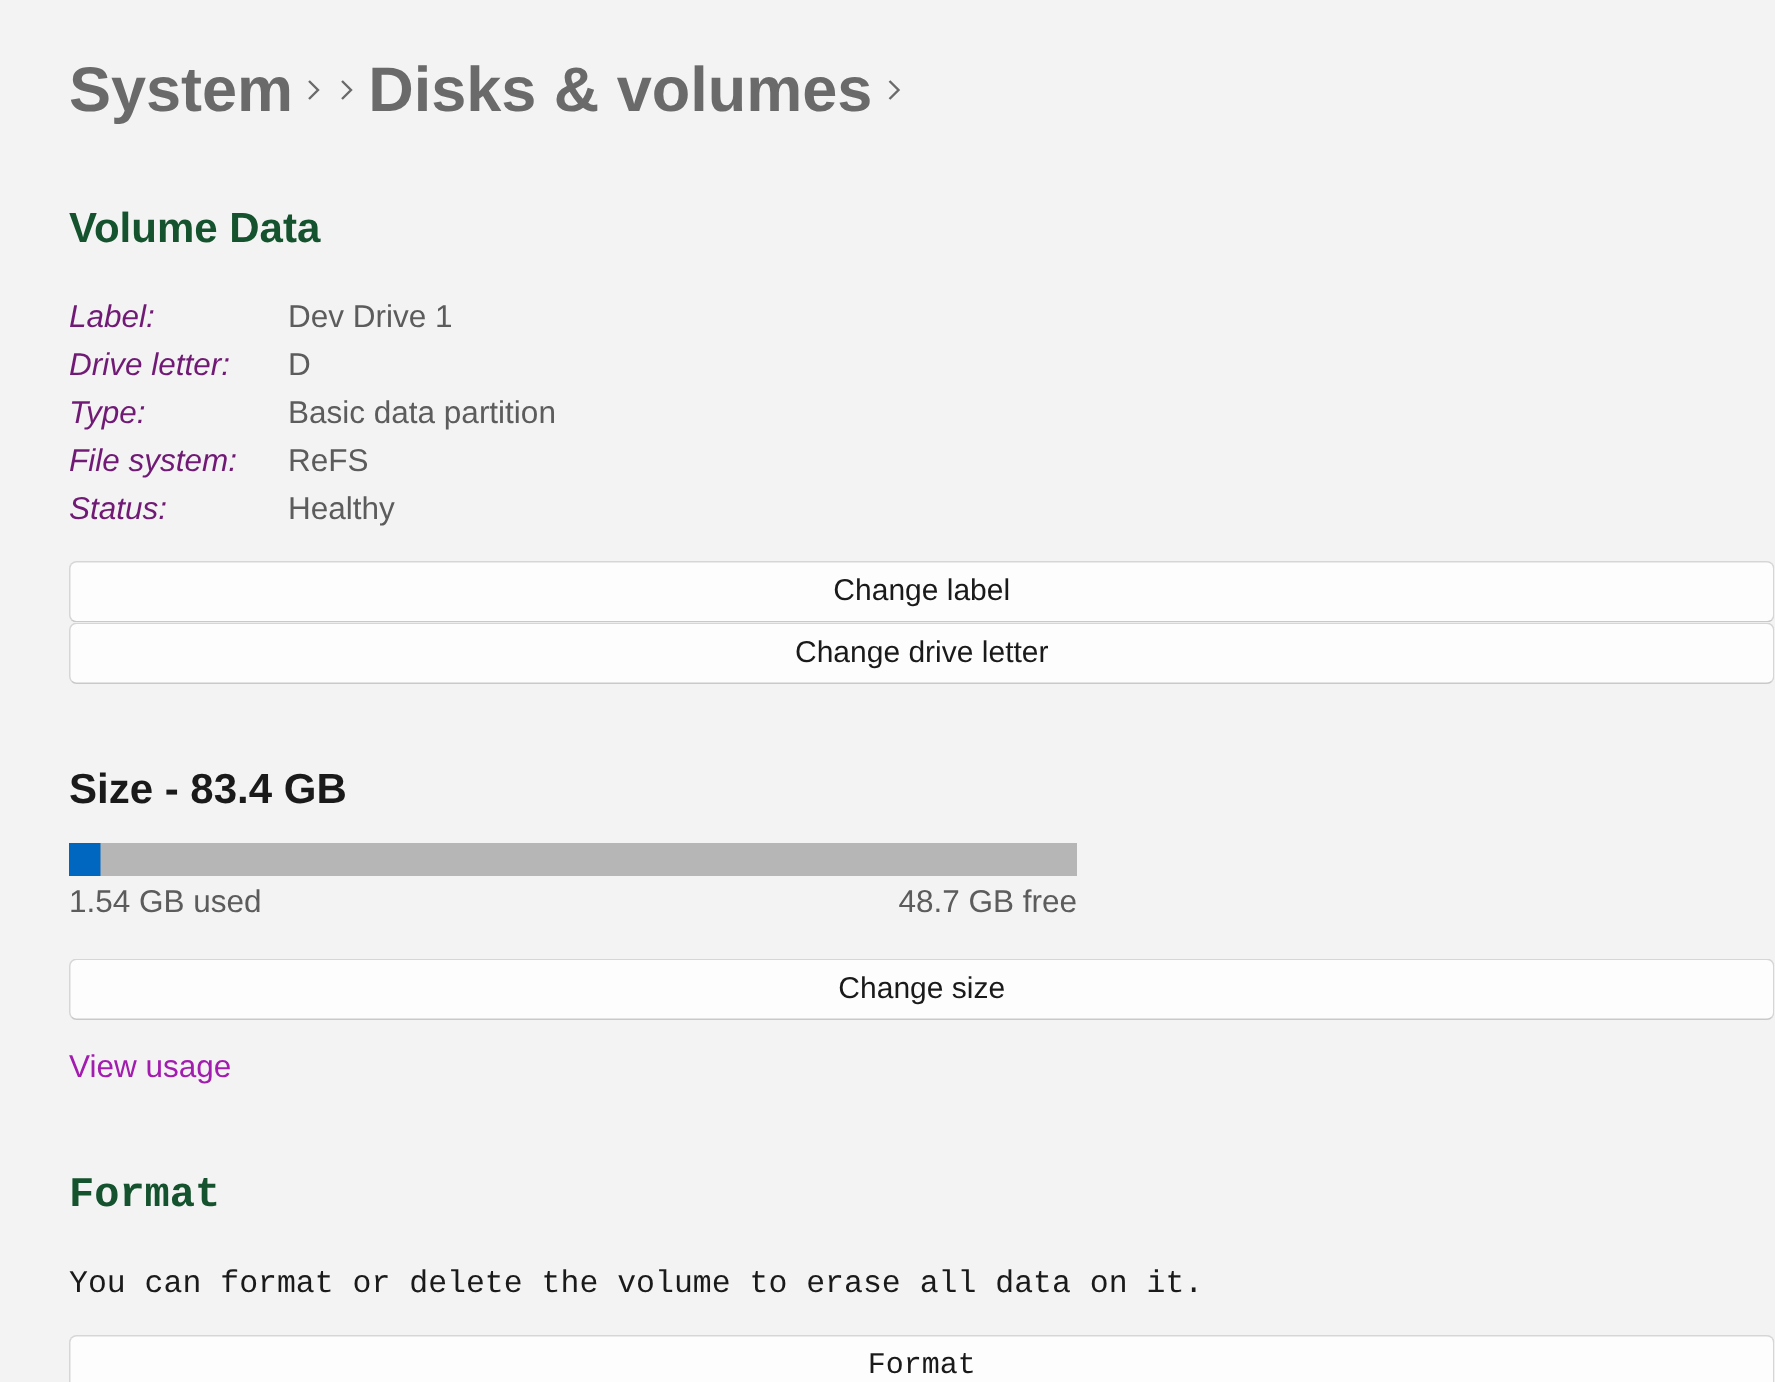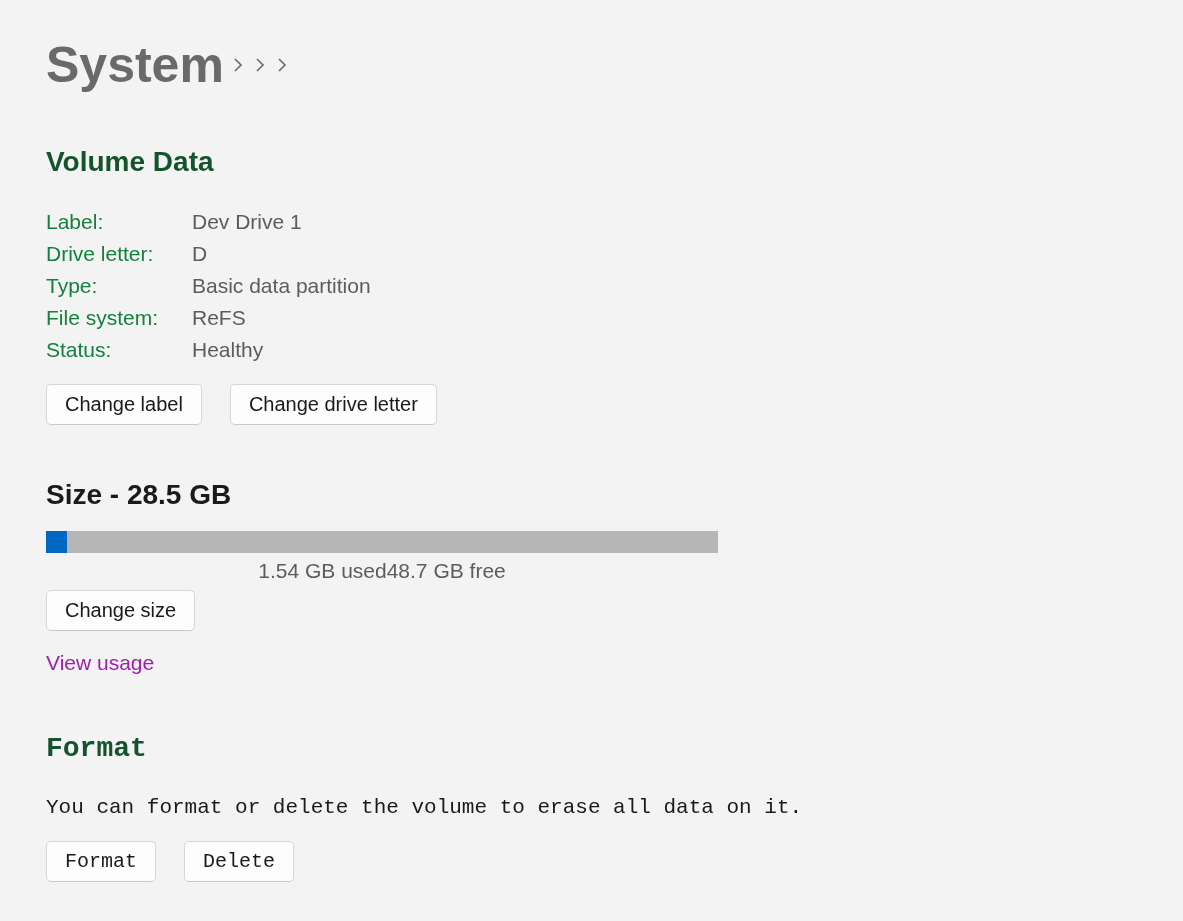--- a/index.html
+++ b/index.html
@@ -12,21 +12,21 @@
       background-color: #f3f3f3;
       color: #1a1a1a;
       padding: 36px 0 40px 46px;
       width: 1183px;
     }
     .breadcrumb {
       display: flex;
       align-items: center;
       flex-wrap: wrap;
       gap: 6px;
-      font-size: 50px;
+      font-size: 42px;
       font-weight: 600;
       margin-bottom: 52px;
     }
     .breadcrumb-link {
       color: #6a6a6a;
       cursor: pointer;
     }
     .breadcrumb-current {
       color: #1a1a1a;
     }
@@ -46,28 +46,30 @@
       margin-bottom: 32px;
     }
     .data-grid {
       display: grid;
       grid-template-columns: 146px auto;
       row-gap: 8px;
       font-size: 21px;
       margin-bottom: 22px;
     }
     .data-label {
-      color: #15803d;
+      color: #701a75;
+      font-style: italic;
     }
     .data-value {
       color: #5c5c5c;
     }
     .button-row {
       display: flex;
-      gap: 28px;
+      gap: 0;
+      flex-direction: column;
     }
     button.win-btn {
       background: #fdfdfd;
       border: 1px solid #d6d6d6;
       border-bottom-color: #c9c9c9;
       border-radius: 5px;
       padding: 8px 18px;
       font-size: 20px;
       font-family: inherit;
       color: #1a1a1a;
@@ -90,25 +92,25 @@
     }
     .progress-fill {
       position: absolute;
       left: 0;
       top: 0;
       height: 100%;
       background: #0067c0;
     }
     .usage-row {
       display: flex;
-      justify-content: center;
+      justify-content: space-between;
       width: 672px;
       font-size: 21px;
       color: #5c5c5c;
-      margin-bottom: 7px;
+      margin-bottom: 25px;
     }
     .link {
       color: #a21caf;
       font-size: 21px;
       cursor: pointer;
       display: inline-block;
       margin-top: 20px;
     }
     .format-section {
       margin-top: 58px;
@@ -128,20 +130,21 @@
   <span class="chevron">
     <svg viewBox="0 0 16 16" fill="none" stroke="currentColor" stroke-width="1.6">
         <path d="M5 2 L11 8 L5 14"></path>
       </svg>
   </span>
   <span class="chevron">
     <svg viewBox="0 0 16 16" fill="none" stroke="currentColor" stroke-width="1.6">
         <path d="M5 2 L11 8 L5 14"></path>
       </svg>
   </span>
+  <span class="breadcrumb-link">Disks &amp; volumes</span>
   <span class="chevron">
     <svg viewBox="0 0 16 16" fill="none" stroke="currentColor" stroke-width="1.6">
         <path d="M5 2 L11 8 L5 14"></path>
       </svg>
   </span>
 </div>
 
 <h2 class="section-title">Volume Data</h2>
 
 <div class="data-grid">
@@ -160,21 +163,21 @@
   <div class="data-label">Status:</div>
   <div class="data-value">Healthy</div>
 </div>
 
 <div class="button-row">
   <button class="win-btn">Change label</button>
   <button class="win-btn">Change drive letter</button>
 </div>
 
 <div class="size-section">
-  <div class="size-heading">Size - 28.5 GB</div>
+  <div class="size-heading">Size - 83.4 GB</div>
 
   <div class="progress-bar">
     <div class="progress-fill" id="progress-fill" style="width: 3.07%;"></div>
   </div>
 
   <div class="usage-row">
     <span>1.54 GB used</span>
     <span>48.7 GB free</span>
   </div>
 

